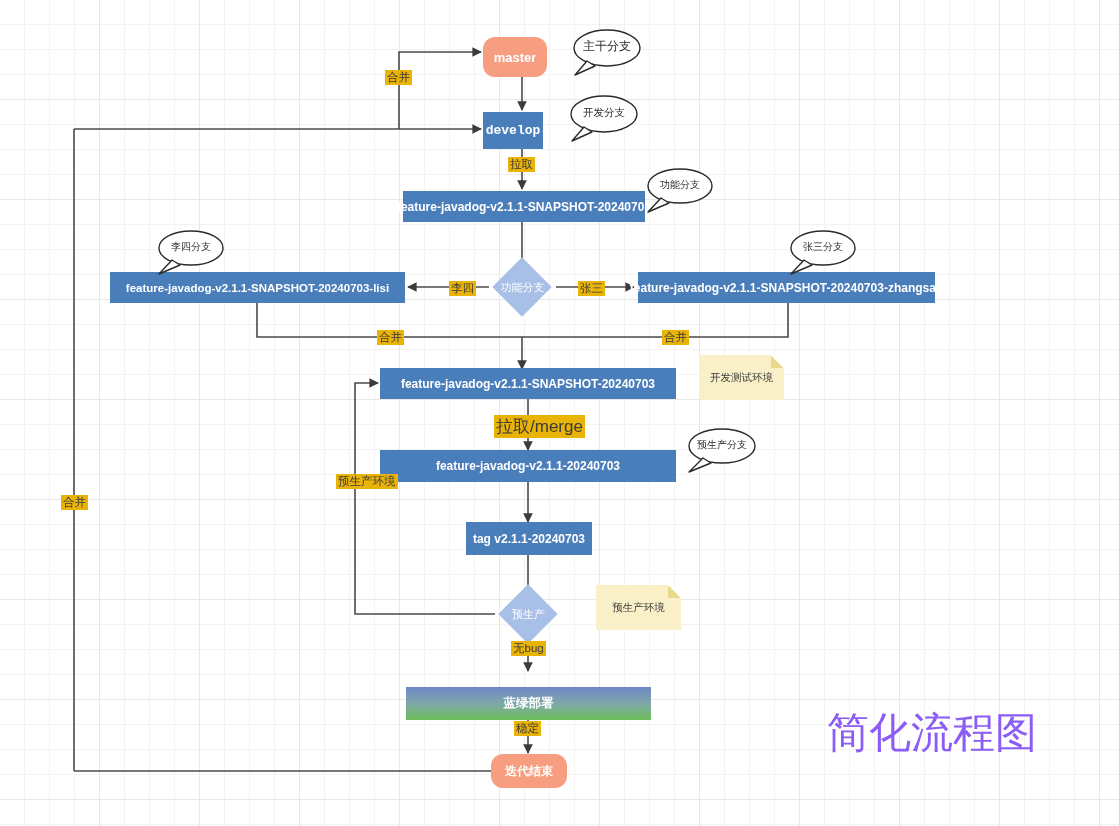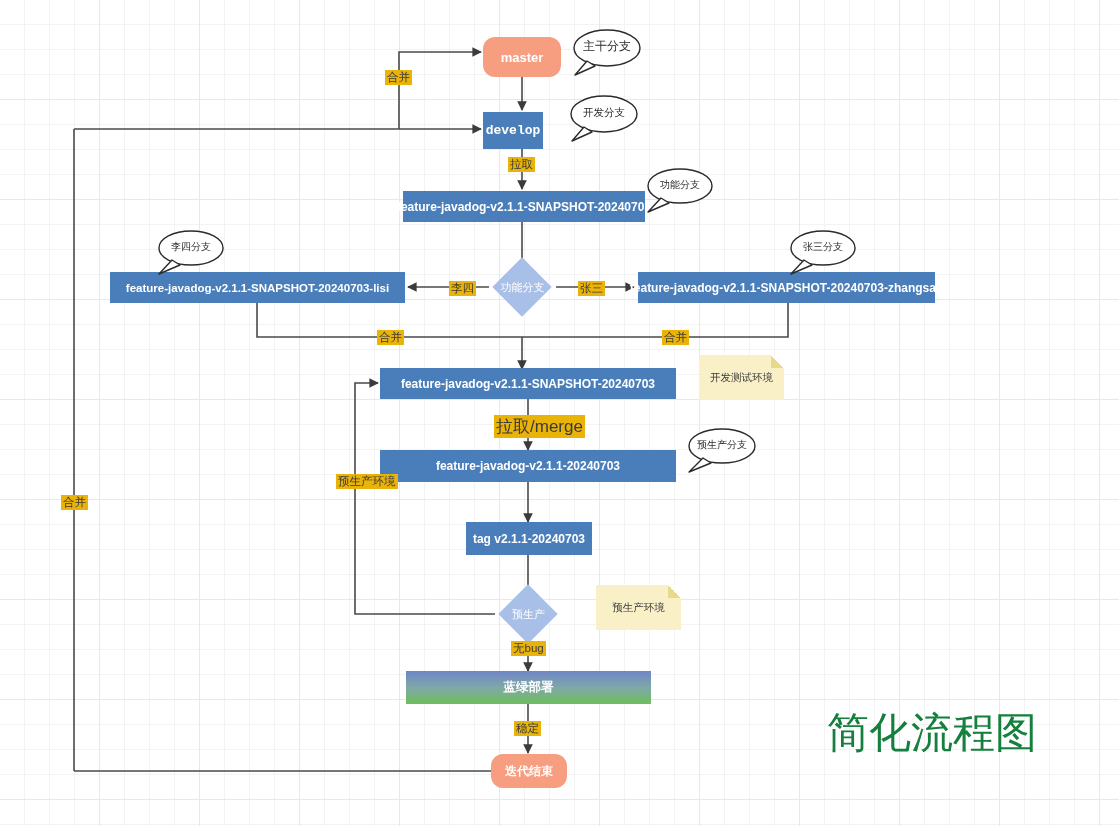--- a/index.html
+++ b/index.html
@@ -19,38 +19,38 @@
       linear-gradient(to bottom, #f3f3f3 1px, transparent 1px);
     background-size:100px 100px,100px 100px,25px 25px,25px 25px;
     background-position:-1px -1px,-1px -1px,-1px -1px,-1px -1px;
   }
   svg#edges{position:absolute;left:0;top:0;width:1119px;height:826px;}
   .node{position:absolute;box-sizing:border-box;display:flex;align-items:center;justify-content:center;
         color:#ffffff;font-weight:bold;white-space:nowrap;}
   .rounded{border-radius:12px;}
   .box-blue{background:#4a7ebb;}
   .box-coral{background:#f79e80;}
-  .gradbox{background:linear-gradient(to bottom,#6f86c8 0%, #7fa8a8 50%, #6ebe5b 100%);}
+  .gradbox{background:linear-gradient(to bottom,#6f86c8 0%, #7fa8a8 50%, #6ebe5b 100%);margin-top:16px;}
   .diamond{position:absolute;display:flex;align-items:center;justify-content:center;
            color:#ffffff;white-space:nowrap;}
   .diamond .dshape{position:absolute;left:0;top:0;width:100%;height:100%;
            background:#a8bfe8;transform:rotate(45deg);}
   .diamond .dlabel{position:relative;z-index:2;}
   .edge-label{position:absolute;color:#3b3b3b;background:#eab308;padding:0 2px;
               white-space:nowrap;font-family:"Liberation Sans","DejaVu Sans",sans-serif;}
   .callout{position:absolute;}
   .callout .ctext{position:absolute;left:0;top:0;width:100%;height:100%;
                   display:flex;align-items:center;justify-content:center;
                   color:#2b2b2b;white-space:nowrap;z-index:2;padding-bottom:3px;box-sizing:border-box;}
   .note{position:absolute;background:#faf0c8;color:#3a3a3a;
         display:flex;align-items:center;justify-content:center;white-space:nowrap;
         box-sizing:border-box;}
   .note .fold{position:absolute;right:0;top:0;width:13px;height:13px;
               background:linear-gradient(225deg,#ffffff 50%, #e8d98c 50%);}
-  .title{position:absolute;color:#15803d;font-weight:normal;white-space:nowrap;
+  .title{position:absolute;color:#8b5cf6;font-weight:normal;white-space:nowrap;
          font-family:"DejaVu Serif","Liberation Serif",serif;}
 </style>
 </head>
 <body>
 
 <div id="canvas"></div>
 
 <svg id="edges">
   <defs>
     <marker id="arrow" viewBox="0 0 10 10" refX="9" refY="5" markerWidth="6" markerHeight="6" orient="auto-start-reverse">
@@ -87,21 +87,21 @@
     <path d="M 528,555 L 528,598" marker-end="url(#arrow)"></path>
 
     <path d="M 495,614 L 355,614 L 355,383 L 378,383" marker-end="url(#arrow)"></path>
 
     <path d="M 528,630 L 528,671" marker-end="url(#arrow)"></path>
 
     <path d="M 528,704 L 528,753" marker-end="url(#arrow)"></path>
   </g>
 </svg>
 
-<div class="node rounded box-coral" style="left:483px;top:37px;width:78px;height:40px;font-size:13px;">
+<div class="node rounded box-coral" style="left:483px;top:37px;width:64px;height:40px;font-size:13px;">
   <span>master</span>
 </div>
 
 <div class="node box-blue" style="left:483px;top:112px;width:60px;height:37px;font-size:13px;font-family:Liberation Mono, monospace;">
   <span>develop</span>
 </div>
 
 <div class="node box-blue" style="left:403px;top:191px;width:242px;height:31px;font-size:12px;">
   <span>feature-javadog-v2.1.1-SNAPSHOT-20240703</span>
 </div>

